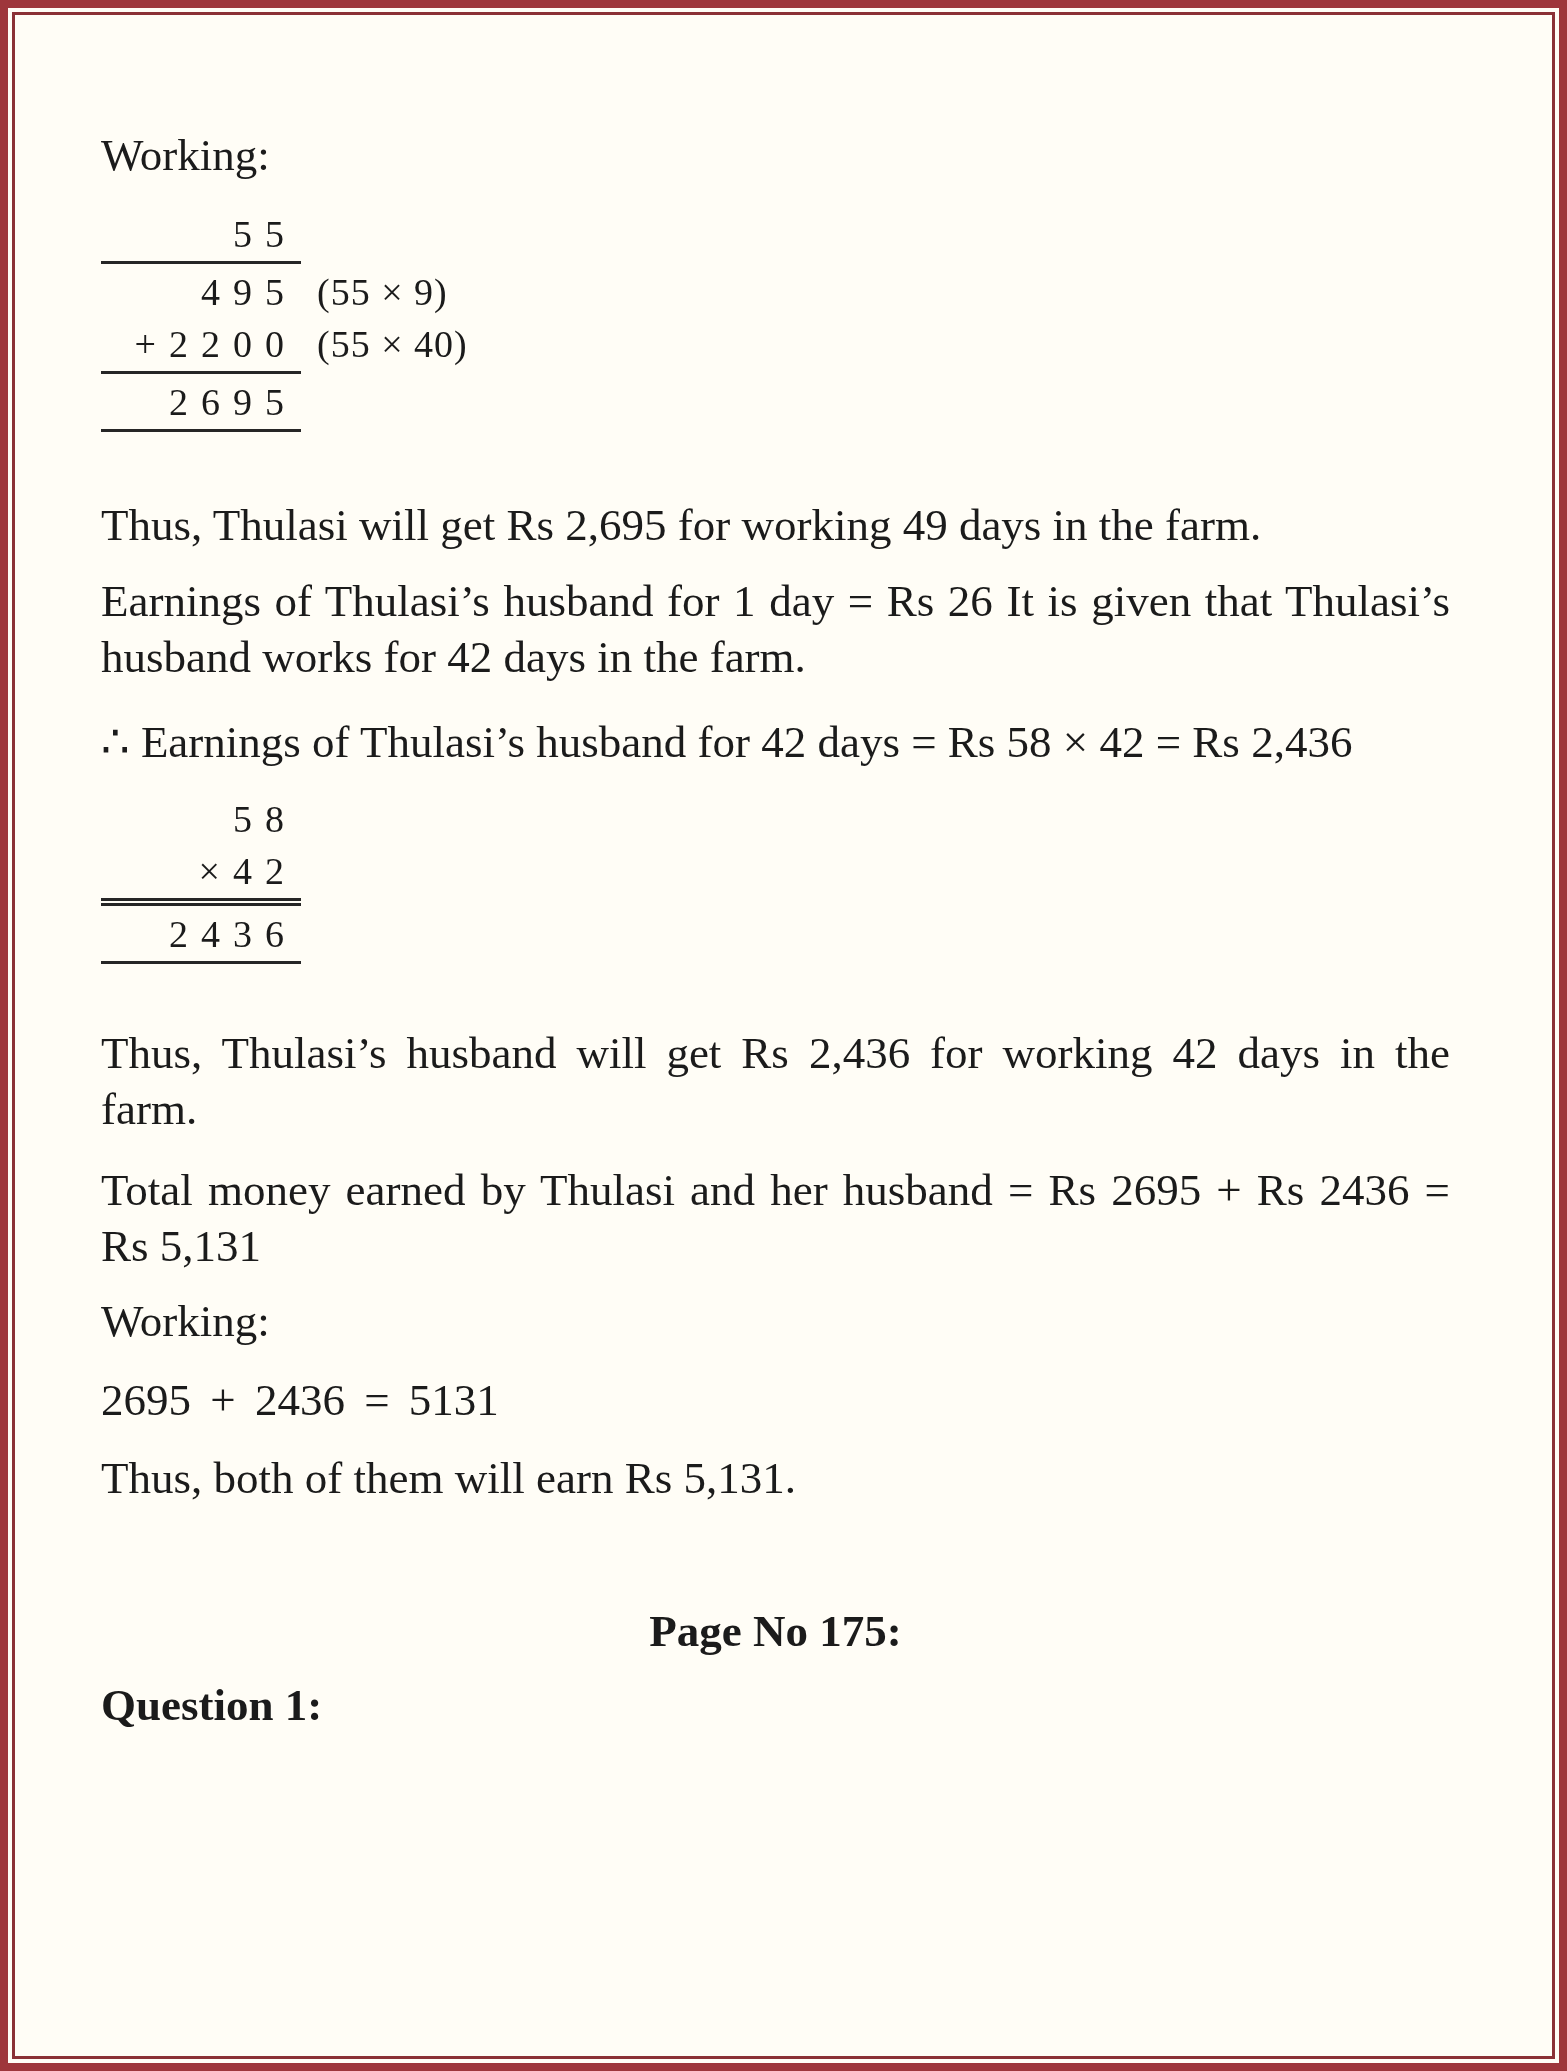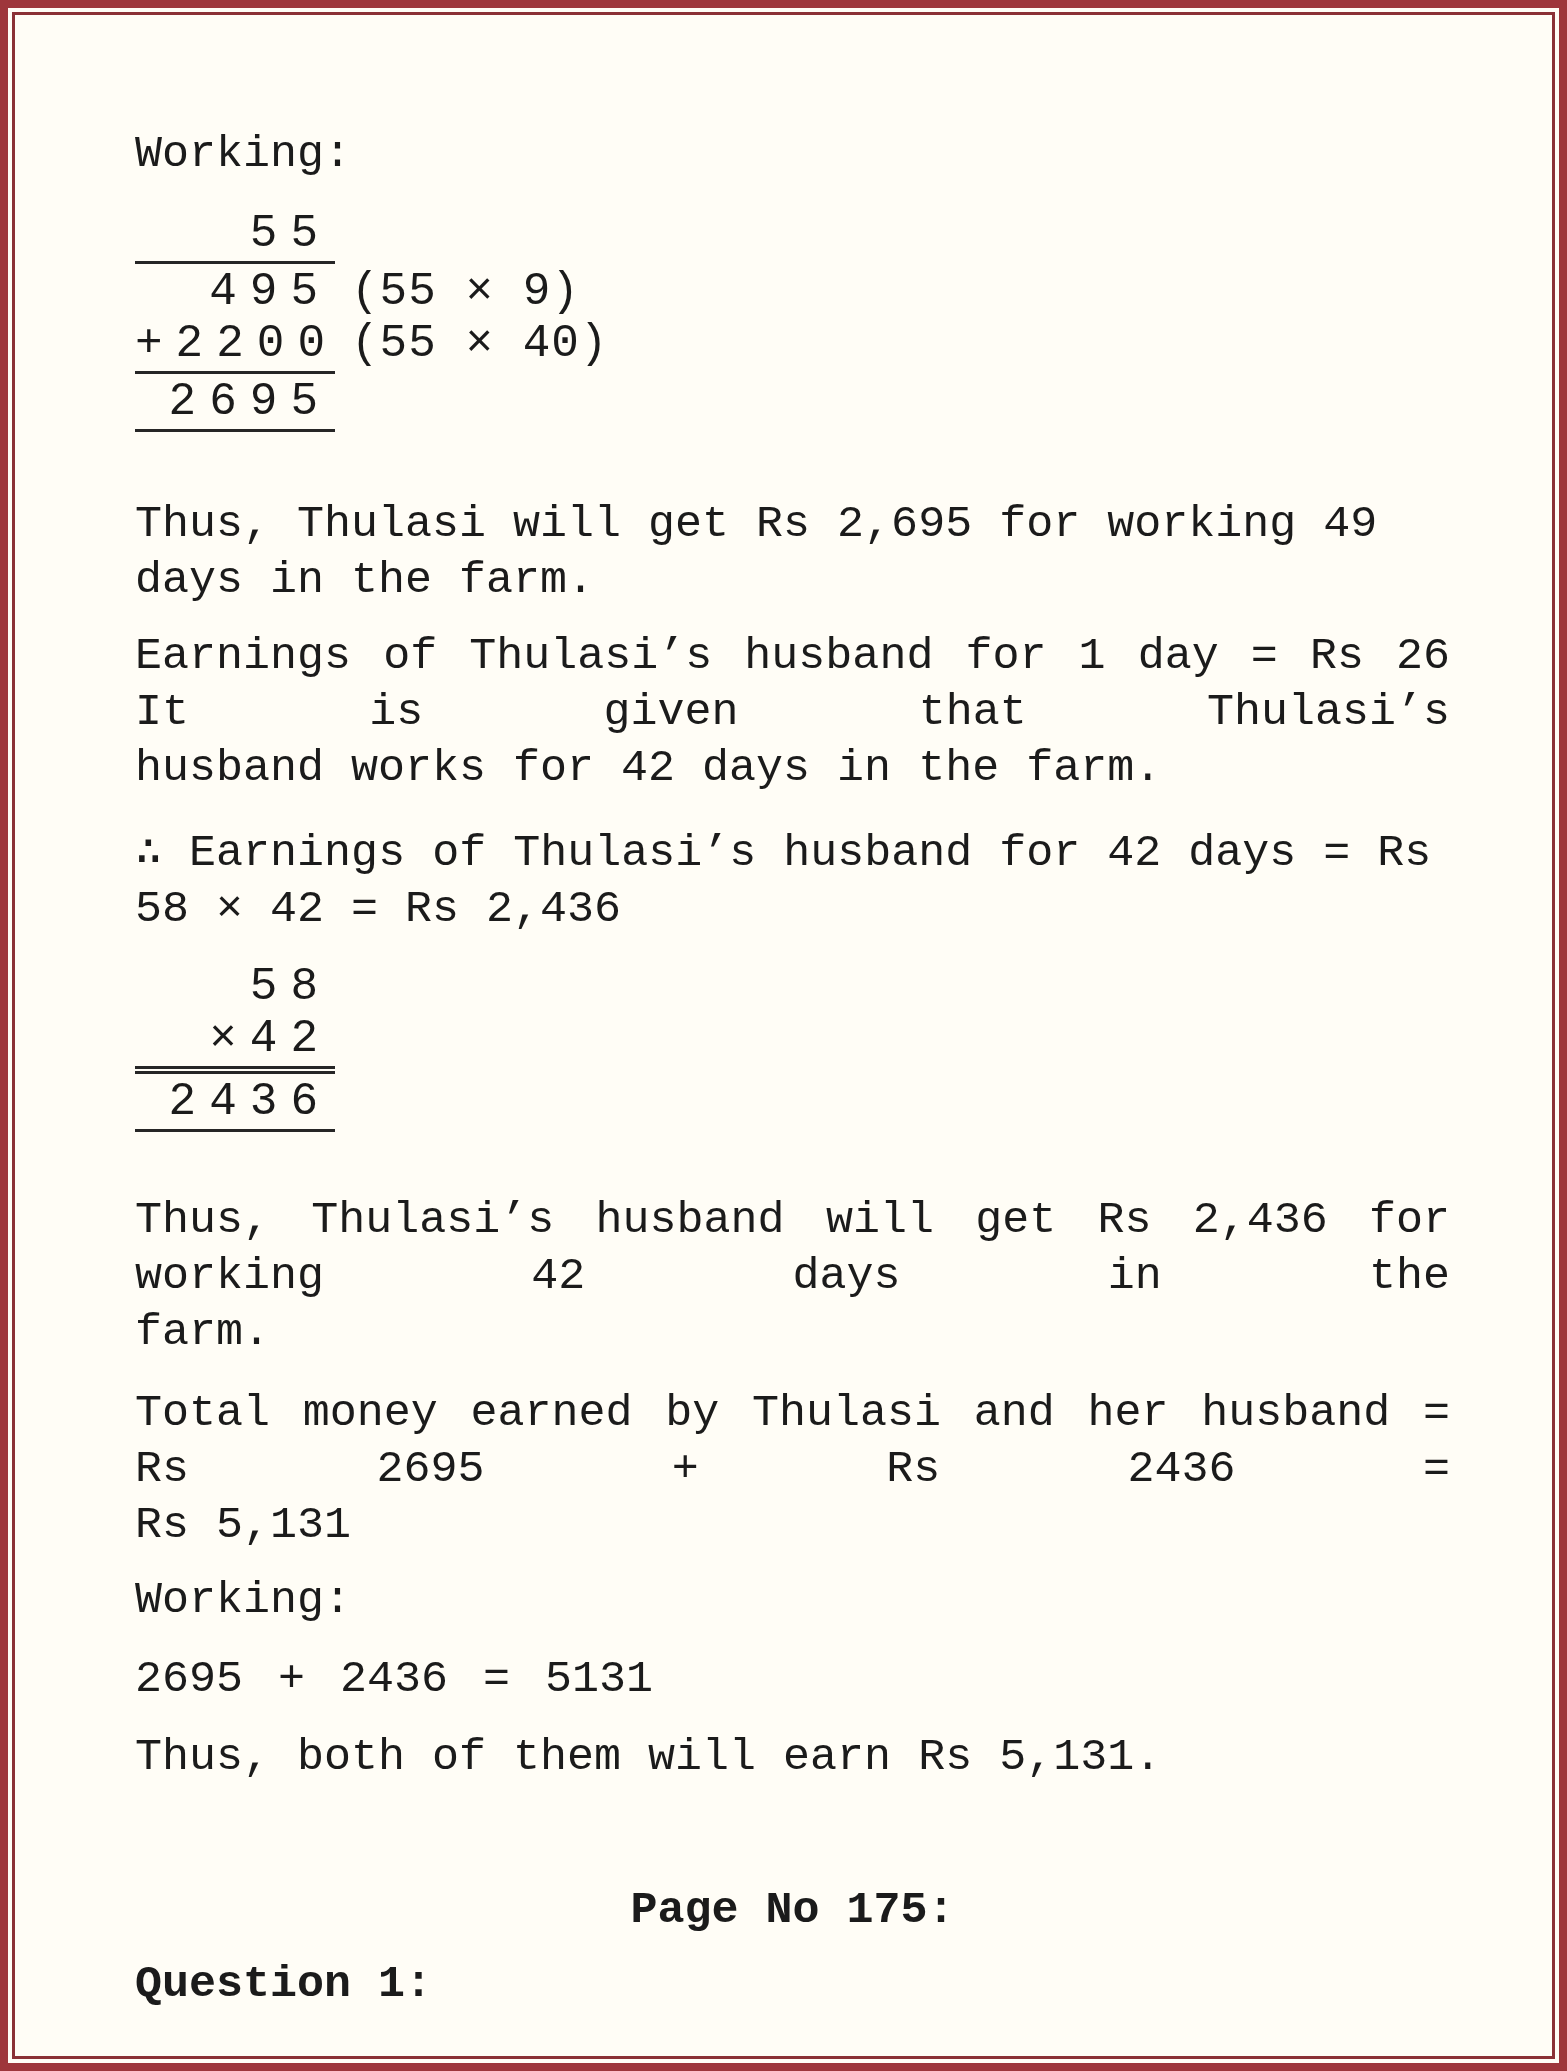--- a/index.html
+++ b/index.html
@@ -12,32 +12,31 @@
   }
   .frame-outer { position:absolute; inset:0; background:#9e363b; }
   .frame-gap   { position:absolute; inset:8px; background:#fffdf6; }
   .page-inner  {
     position:absolute; inset:12px;
     border:3px solid #8b3136;
     background:#fffdf6;
     overflow:hidden;
   }
   .content {
-    padding:112px 102px 0 120px;
+    padding:112px 102px 0 86px;
     font-size:45px;
     line-height:56px;
     text-align:left;
-    font-family:Liberation Mono, monospace;
   }
   p { margin:0; }
   .pline { display:block; }
   .just { text-align:justify; text-align-last:justify; }
 
   
-  .mult { font-size:46px; }
+  .mult { font-size:38px; }
   .mrow { display:flex; align-items:baseline; height:52px; line-height:52px; }
   .mnum {
     display:inline-block; width:200px; box-sizing:border-box;
     text-align:right; letter-spacing:13px; padding-right:4px;
     white-space:nowrap;
   }
   .mnote { margin-left:16px; letter-spacing:1px; white-space:nowrap; }
   .mrule { width:200px; border-top:3px solid #262626; margin:1px 0 2px 0; }
 
   .equation { word-spacing:8px; }

